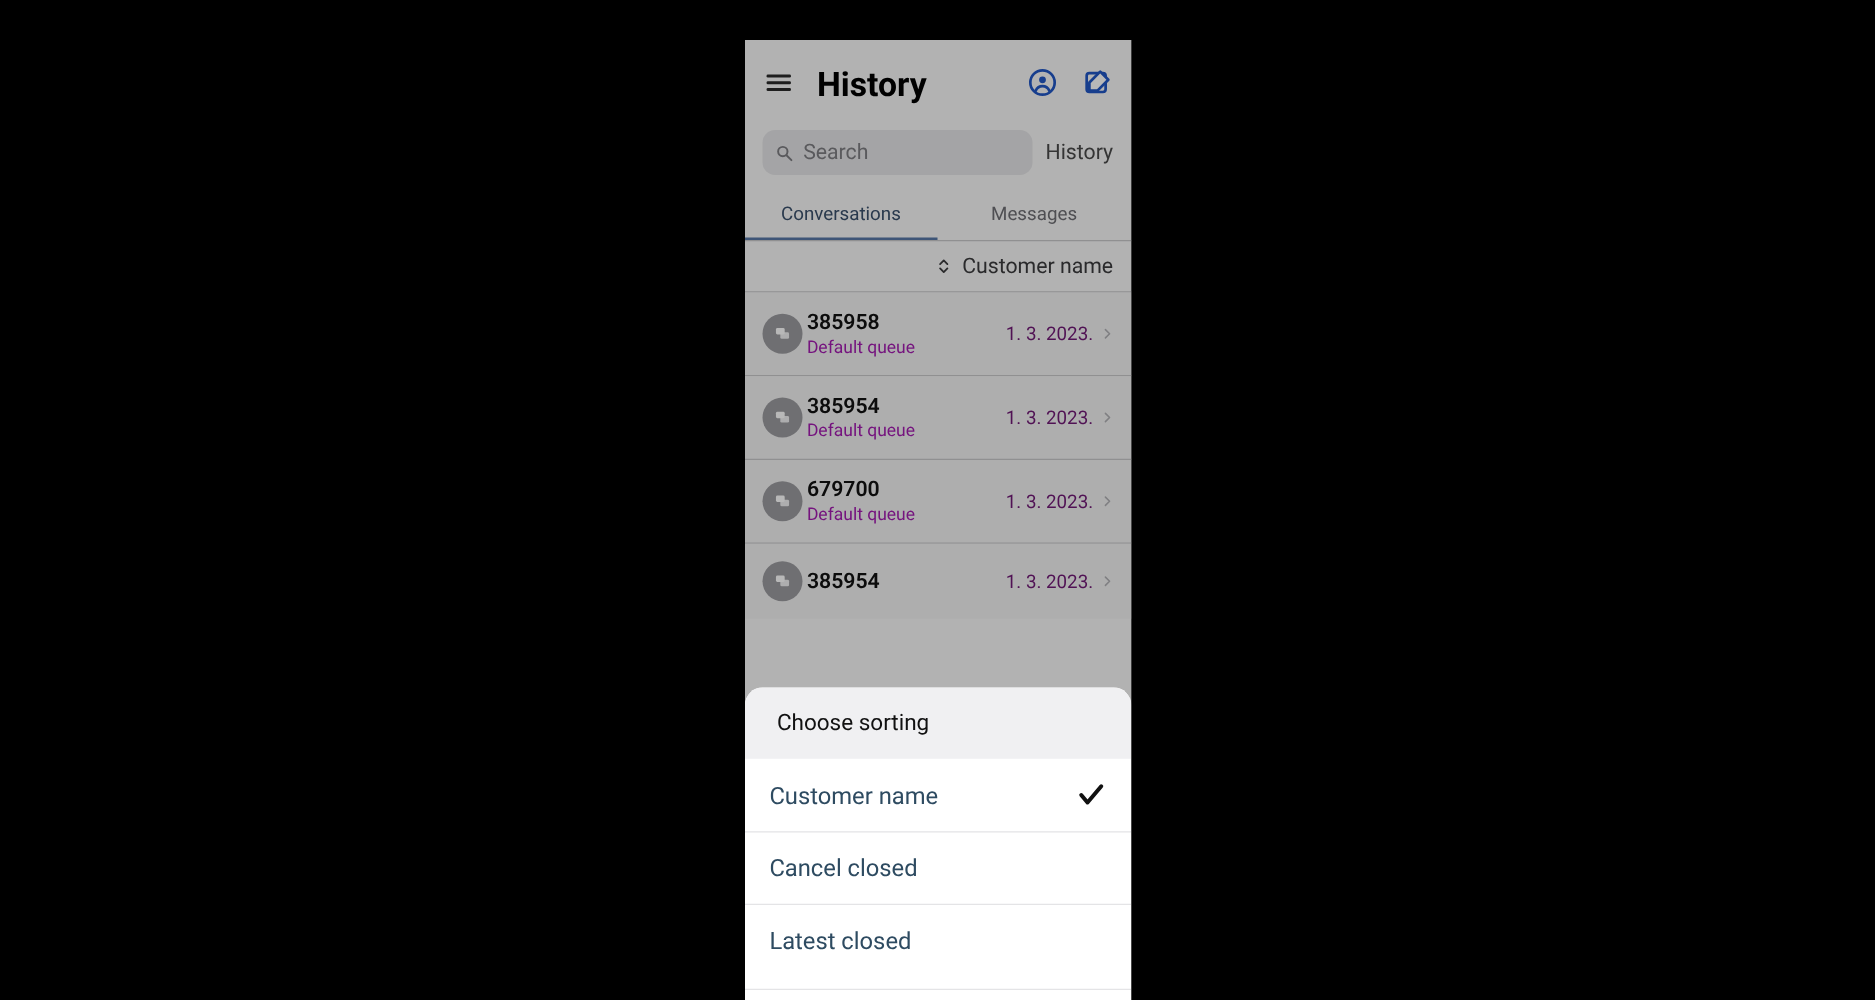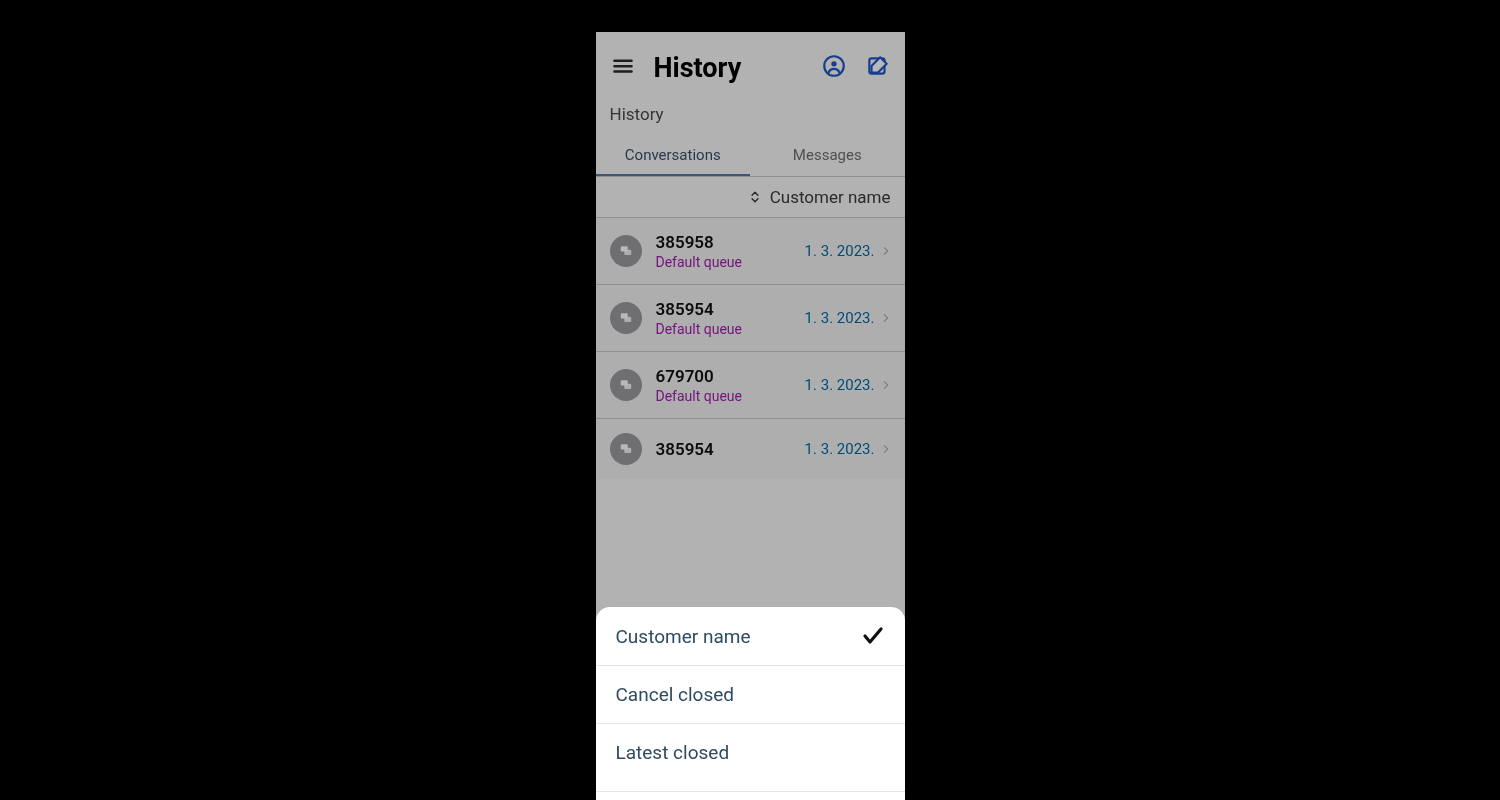--- a/index.html
+++ b/index.html
@@ -95,36 +95,36 @@
       color: #3b3b3d;
       font-size: 17px;
     }
     
     .list { }
     .row {
       display: flex;
       align-items: center;
       padding: 14px 14px;
       border-bottom: 0.5px solid #c8c8c9;
-      gap: 14px;
+      gap: 4px;
       background: #f2f2f2;
     }
     .avatar {
       width: 32px; height: 32px;
       border-radius: 50%;
       background: #9a9a9e;
       display: flex;
       align-items: center; justify-content: center;
       color: #fff;
       flex-shrink: 0;
     }
     .row-main { flex: 1; min-width: 0; }
     .row-title { font-size: 17px; font-weight: 600; color: #111; }
     .row-sub { font-size: 14px; color: #a21caf; margin-top: 2px; }
-    .row-meta { display: flex; align-items: center; gap: 6px; color: #0369a1; font-size: 15px; }
+    .row-meta { display: flex; align-items: center; gap: 6px; color: #701a75; font-size: 15px; }
     .chev { color: #b0b0b4; }
     
     .sheet {
       position: absolute;
       left: 0; right: 0; bottom: 0;
       background: #fff;
       border-top-left-radius: 14px;
       border-top-right-radius: 14px;
       z-index: 3;
       overflow: hidden;
@@ -181,20 +181,27 @@
     </div>
     <div>
       <svg class="header-icon" viewBox="0 0 24 24">
         <rect x="4" y="5" width="14" height="14" rx="2" fill="none" stroke="currentColor" stroke-width="2"></rect>
         <path d="M14 4l6 6-8 8H6v-6z" fill="#fff" stroke="currentColor" stroke-width="2" stroke-linejoin="round"></path>
       </svg>
     </div>
   </div>
 
   <div class="search-row">
+    <div class="search-box">
+      <svg width="15" height="15" viewBox="0 0 24 24">
+        <circle cx="10" cy="10" r="6" fill="none" stroke="#7d7d82" stroke-width="2.5"></circle>
+        <line x1="15" y1="15" x2="21" y2="21" stroke="#7d7d82" stroke-width="2.5" stroke-linecap="round"></line>
+      </svg>
+      <span>Search</span>
+    </div>
     <div class="cancel-link">History</div>
   </div>
 
   <div class="tabs">
     <div class="tab active">Conversations</div>
     <div class="tab">Messages</div>
   </div>
 
   <div class="sort-row">
     <svg width="14" height="14" viewBox="0 0 24 24">
@@ -279,20 +286,21 @@
           <path d="M8 4l8 8-8 8" fill="none" stroke="currentColor" stroke-width="3" stroke-linecap="round" stroke-linejoin="round"></path>
         </svg>
       </div>
     </div>
 
   </div>
 
   <div class="dim"></div>
 
   <div class="sheet">
+    <div class="sheet-title">Choose sorting</div>
 
     <div class="sheet-item first">
       <span>Customer name</span>
       <svg class="check" viewBox="0 0 24 24">
         <path d="M4 12l5 6L20 5" fill="none" stroke="currentColor" stroke-width="3.2" stroke-linecap="round" stroke-linejoin="round"></path>
       </svg>
     </div>
     <div class="sheet-item">
       <span>Cancel closed</span>
     </div>

